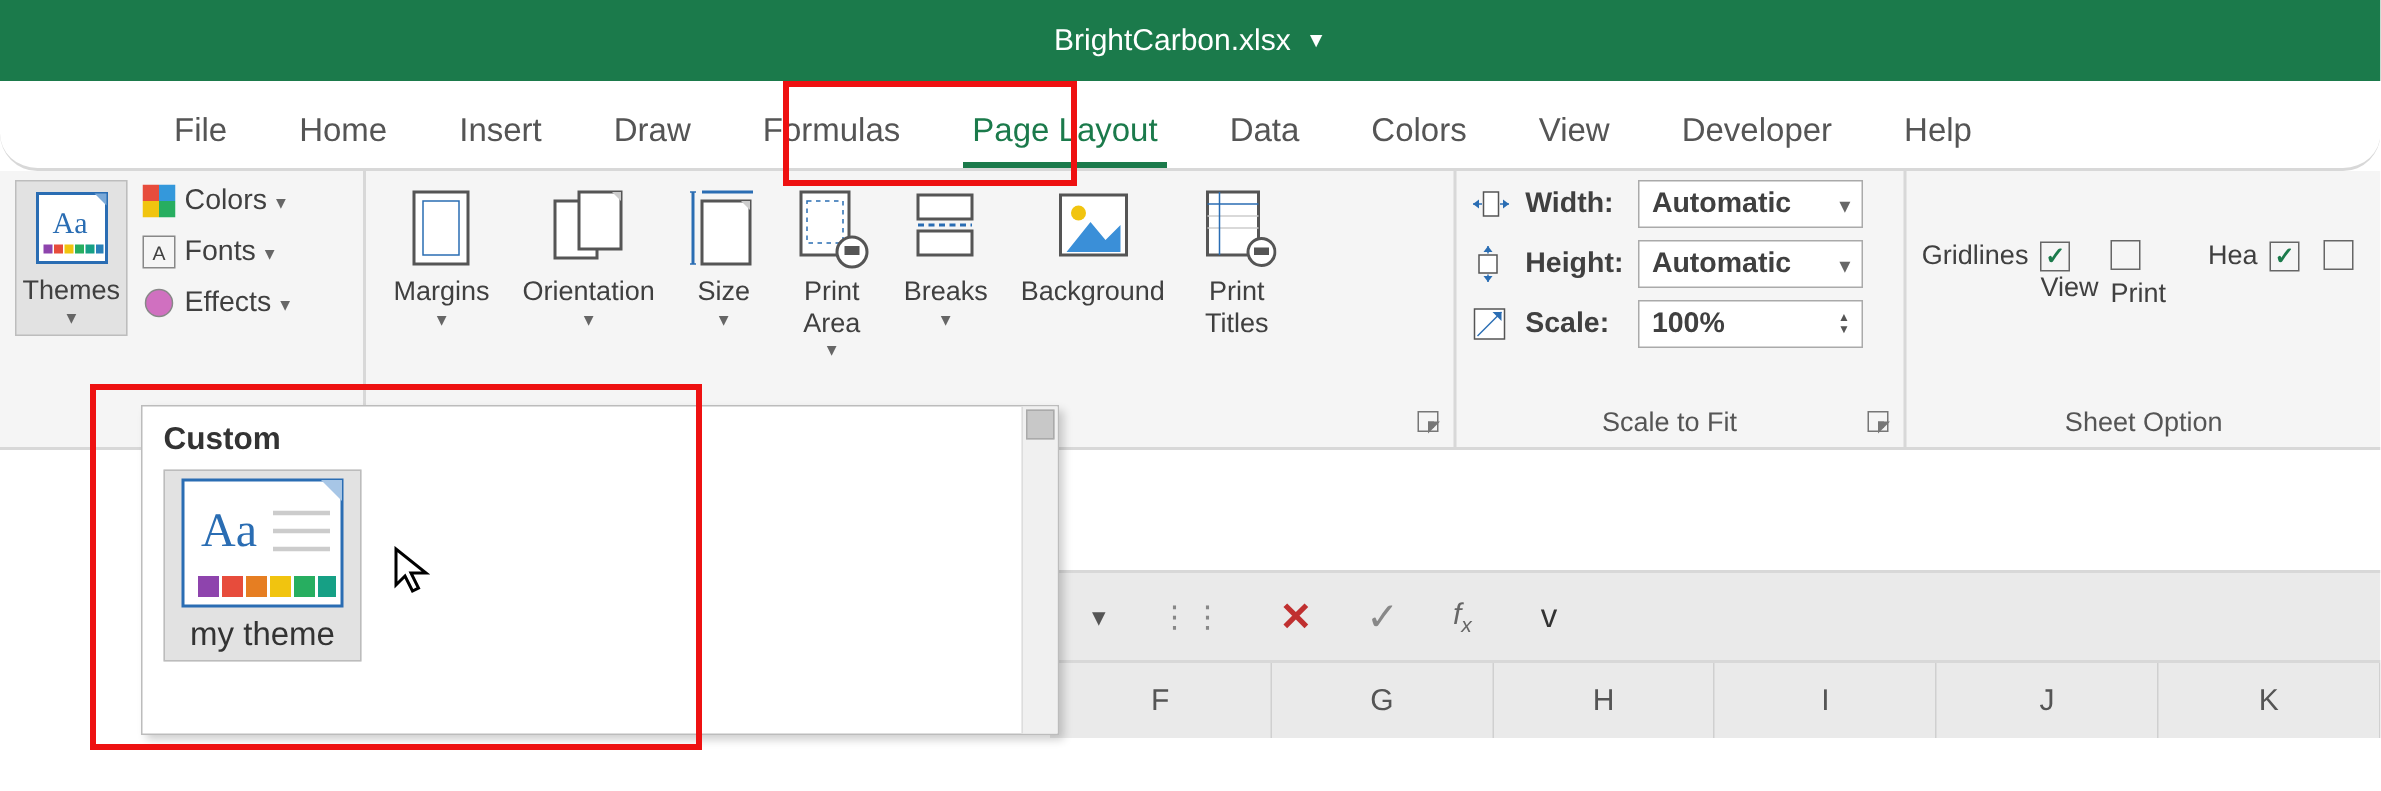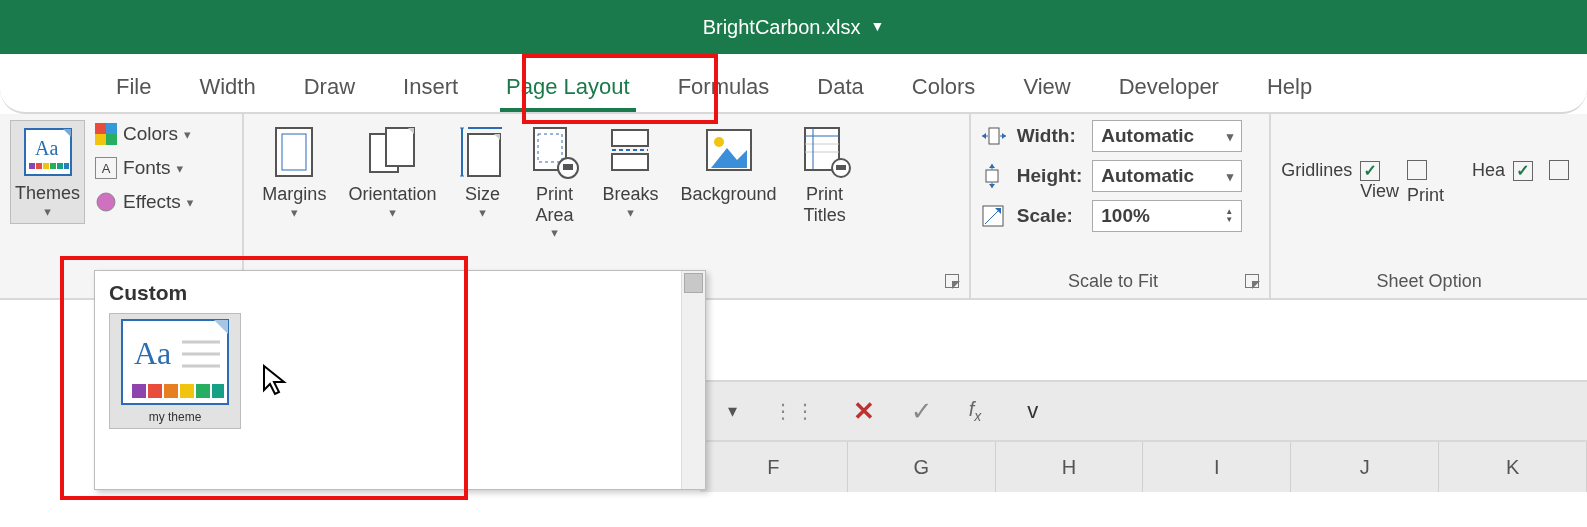--- a/index.html
+++ b/index.html
@@ -103,21 +103,21 @@
     left:94px; top:270px;
     width:612px; height:220px;
     background:#fff; border:1px solid #bcbcbc;
     box-shadow: 3px 3px 6px rgba(0,0,0,.2);
     z-index:50;
   }
   .dropdown-panel .scroll { position:absolute; right:0; top:0; bottom:0; width:24px; background:#f0f0f0; border-left:1px solid #ddd;}
   .dropdown-panel .scroll .thumb{ position:absolute; top:2px; left:2px; right:2px; height:20px; background:#c8c8c8; border:1px solid #aaa;}
   .dropdown-panel h4 { margin:10px 14px 8px; font-size:21px; font-weight:bold; color:#333; }
   .theme-tile { margin: 0 0 0 14px; width:132px; background:#e2e2e2; border:1px solid #bcbcbc; padding:4px; display:flex; flex-direction:column; align-items:center; gap:4px; cursor:pointer;}
-  .theme-tile .cap { font-size:12px; color:#333; }
+  .theme-tile .cap { font-size:22px; color:#333; }
   .tooltip-box { position:absolute; left:278px; top:408px; background:#fff; border:1px solid #bcbcbc; padding:6px 12px; font-size:20px; box-shadow: 2px 2px 4px rgba(0,0,0,.2);}
   .redbox { position:absolute; border:4px solid #e11; pointer-events:none; z-index:100;}
   #rb1 { left:522px; top:54px; width:196px; height:70px;}
   #rb2 { left:60px; top:256px; width:408px; height:244px;}
   .below {
     position:absolute; left:700px; top:380px; right:0; height:147px;
     border-top:2px solid #d8d8d8;
     background:#fff;
   }
   .fbar { height:60px; background:#eaeaea; display:flex; align-items:center; padding-left:28px; gap:36px; border-bottom:2px solid #d8d8d8;}
@@ -135,25 +135,25 @@
 </head>
 <body>
 
 <div class="titlebar">
   <span>BrightCarbon.xlsx</span>
   <span class="drop">▼</span>
 </div>
 
 <div class="tabs">
   <div class="tab">File</div>
-  <div class="tab">Width</div>
+  <div class="tab">Home</div>
+  <div class="tab">Insert</div>
   <div class="tab">Draw</div>
-  <div class="tab">Insert</div>
+  <div class="tab">Formulas</div>
   <div class="tab active">Page Layout</div>
-  <div class="tab">Formulas</div>
   <div class="tab">Data</div>
   <div class="tab">Colors</div>
   <div class="tab">View</div>
   <div class="tab">Developer</div>
   <div class="tab">Help</div>
 </div>
 
 <div class="ribbon">
 
   <div class="group" style="width:260px;">

